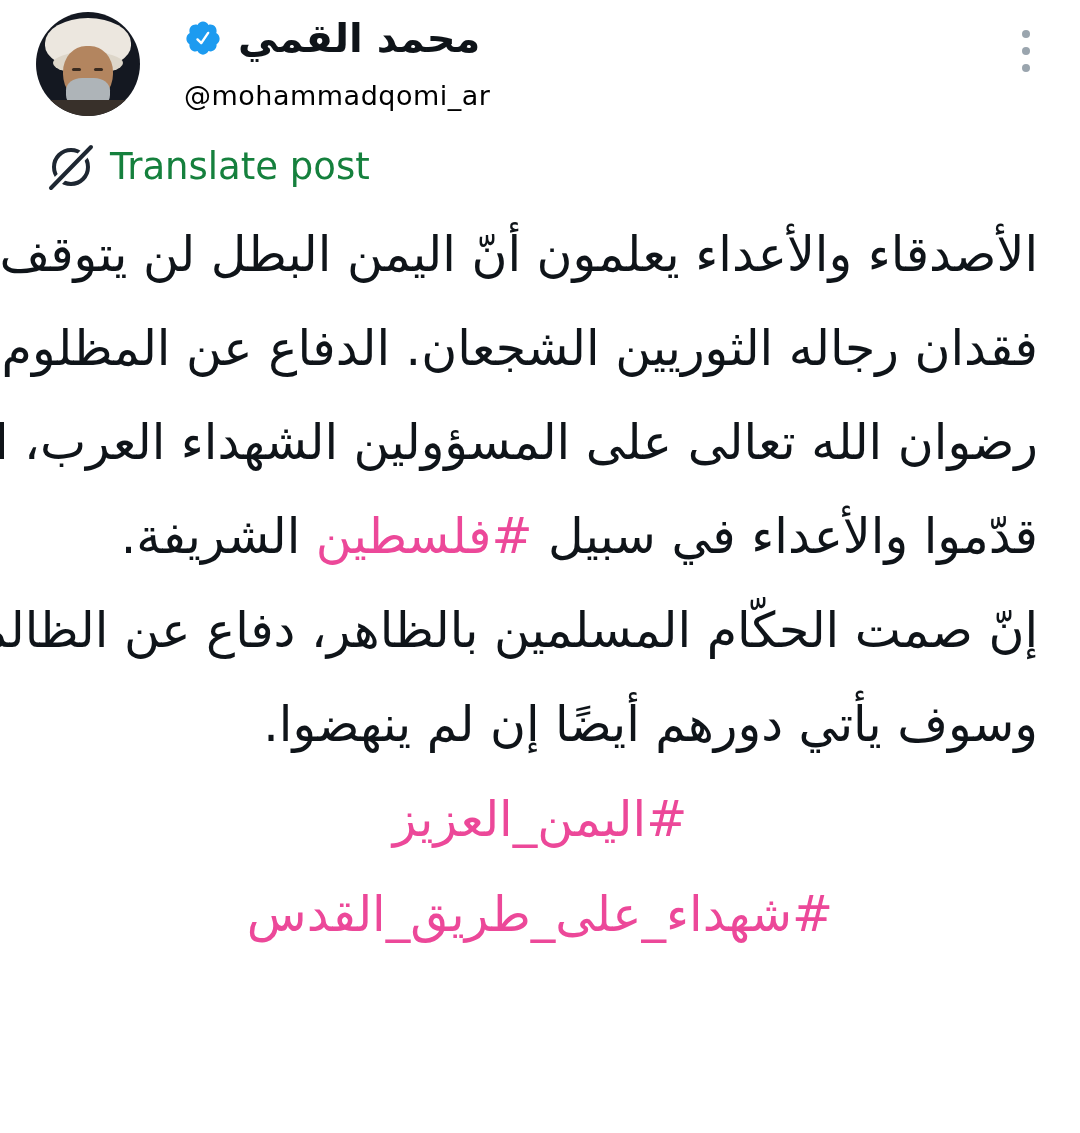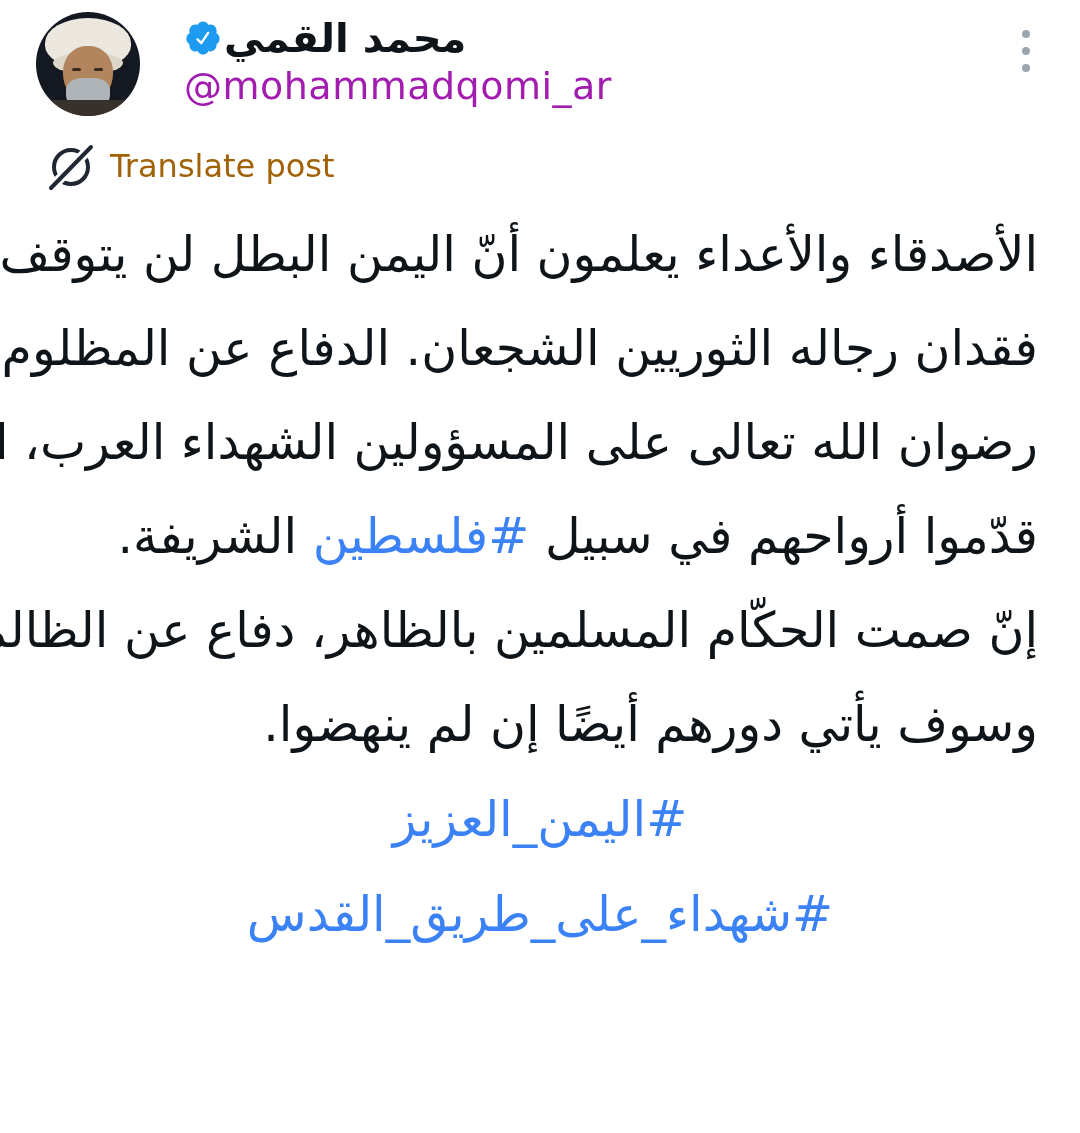--- a/index.html
+++ b/index.html
@@ -18,38 +18,38 @@
     overflow:hidden;background:#141821;flex:0 0 auto;cursor:pointer;
   }
   .avatar .turban{position:absolute;left:9px;top:6px;width:86px;height:50px;background:#ece7df;border-radius:50% 50% 45% 45%;}
   .avatar .turban2{position:absolute;left:17px;top:40px;width:70px;height:22px;background:#ddd6c9;border-radius:50%;}
   .avatar .face{position:absolute;left:27px;top:34px;width:50px;height:56px;background:#b3855f;border-radius:46% 46% 50% 50%;}
   .avatar .eye{position:absolute;top:56px;width:9px;height:3px;background:#3a2b20;border-radius:2px;}
   .avatar .eye.l{left:36px;} .avatar .eye.r{left:58px;}
   .avatar .beard{position:absolute;left:30px;top:66px;width:44px;height:34px;background:#aeb4b8;border-radius:40% 40% 55% 55%;}
   .avatar .robe{position:absolute;left:0;top:88px;width:104px;height:16px;background:#38302a;}
   .id-block{margin-left:44px;display:flex;flex-direction:column;align-items:flex-start;padding-top:4px;}
-  .name-row{display:flex;align-items:center;gap:2px;}
+  .name-row{display:flex;align-items:center;gap:16px;}
   .badge{width:38px;height:38px;display:inline-block;}
   .display-name{font-size:40px;font-weight:700;color:#0f1419;line-height:1.1;cursor:pointer;}
-  .handle{font-size:38px;color:#a21caf;margin-top:4px;letter-spacing:.5px;cursor:pointer;}
+  .handle{font-size:27px;color:#000000;margin-top:20px;letter-spacing:.5px;cursor:pointer;}
   .more-btn{position:absolute;right:42px;top:22px;display:flex;flex-direction:column;gap:9px;padding:8px;cursor:pointer;}
   .more-btn i{width:8px;height:8px;border-radius:50%;background:#9aa5ae;display:block;}
   
   .translate-row{display:flex;align-items:center;gap:14px;margin:24px 0 0 44px;cursor:pointer;width:max-content;}
   .translate-icon{width:52px;height:52px;display:inline-block;}
-  .translate-label{font-size:32px;color:#a16207;}
+  .translate-label{font-size:37px;color:#15803d;}
   
   .tweet-body{margin-top:16px;padding:0 42px;direction:rtl;text-align:right;}
   .tline{
     font-size:49px;line-height:94px;white-space:nowrap;color:#0f1419;
     font-family:"DejaVu Sans","Liberation Sans",sans-serif;
   }
   .hash-line{line-height:95px;text-align:center;}
-  .link{color:#3b82f6;text-decoration:none;cursor:pointer;}
+  .link{color:#ec4899;text-decoration:none;cursor:pointer;}
 </style>
 </head>
 <body>
 
 <div class="page">
 
   <div class="header">
     <div class="avatar">
       <span class="turban"></span>
       <span class="turban2"></span>
@@ -87,20 +87,20 @@
         <line x1="7" y1="48" x2="47" y2="7" stroke="#1e2732" stroke-width="4" stroke-linecap="round"></line>
       </svg>
     </span>
     <span class="translate-label">Translate post</span>
   </div>
 
   <div class="tweet-body" dir="rtl">
     <div class="tline">الأصدقاء والأعداء يعلمون أنّ اليمن البطل لن يتوقف إثر</div>
     <div class="tline">فقدان رجاله الثوريين الشجعان. الدفاع عن المظلوم يجري</div>
     <div class="tline">رضوان الله تعالى على المسؤولين الشهداء العرب، الذين</div>
-    <div class="tline"><span>قدّموا أرواحهم في سبيل </span><a class="link">#فلسطين</a><span> الشريفة.</span></div>
+    <div class="tline"><span>قدّموا والأعداء في سبيل </span><a class="link">#فلسطين</a><span> الشريفة.</span></div>
     <div class="tline">إنّ صمت الحكّام المسلمين بالظاهر، دفاع عن الظالم؛</div>
     <div class="tline">وسوف يأتي دورهم أيضًا إن لم ينهضوا.</div>
     <div class="tline hash-line"><a class="link">#اليمن_العزيز</a></div>
     <div class="tline hash-line"><a class="link">#شهداء_على_طريق_القدس</a></div>
   </div>
 
 </div>
 
 </body></html>

